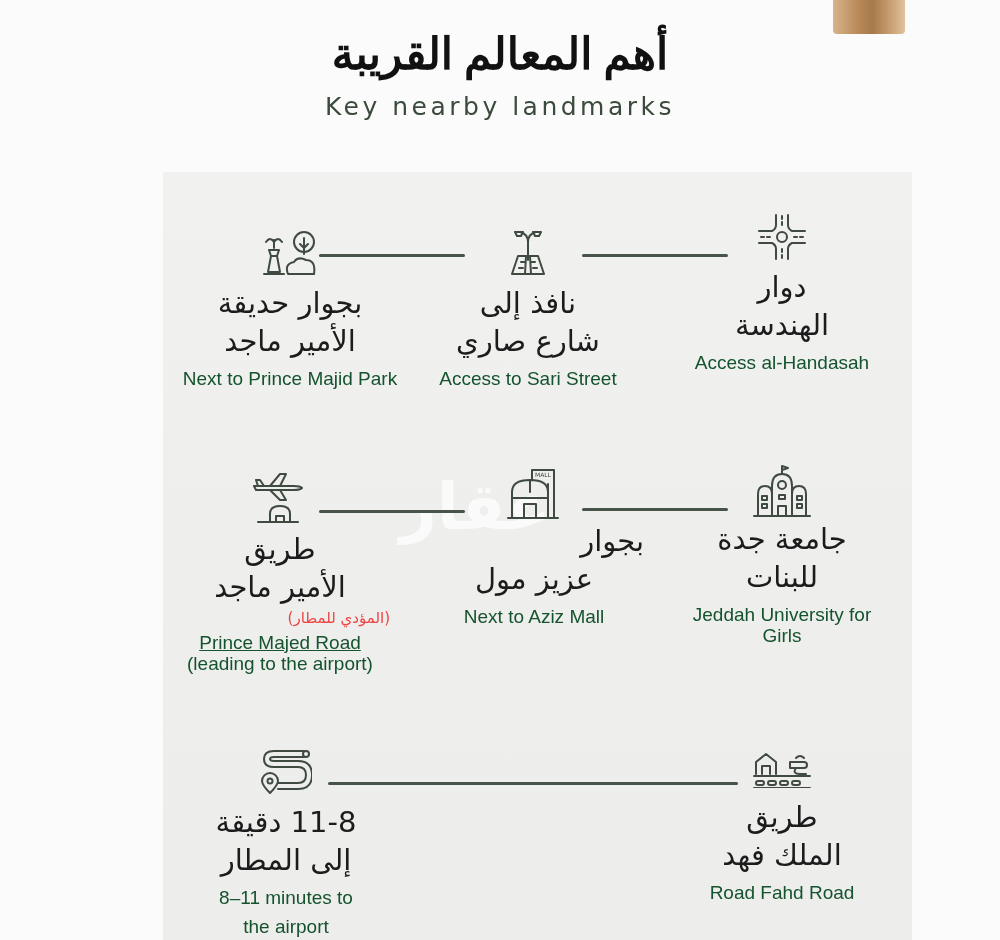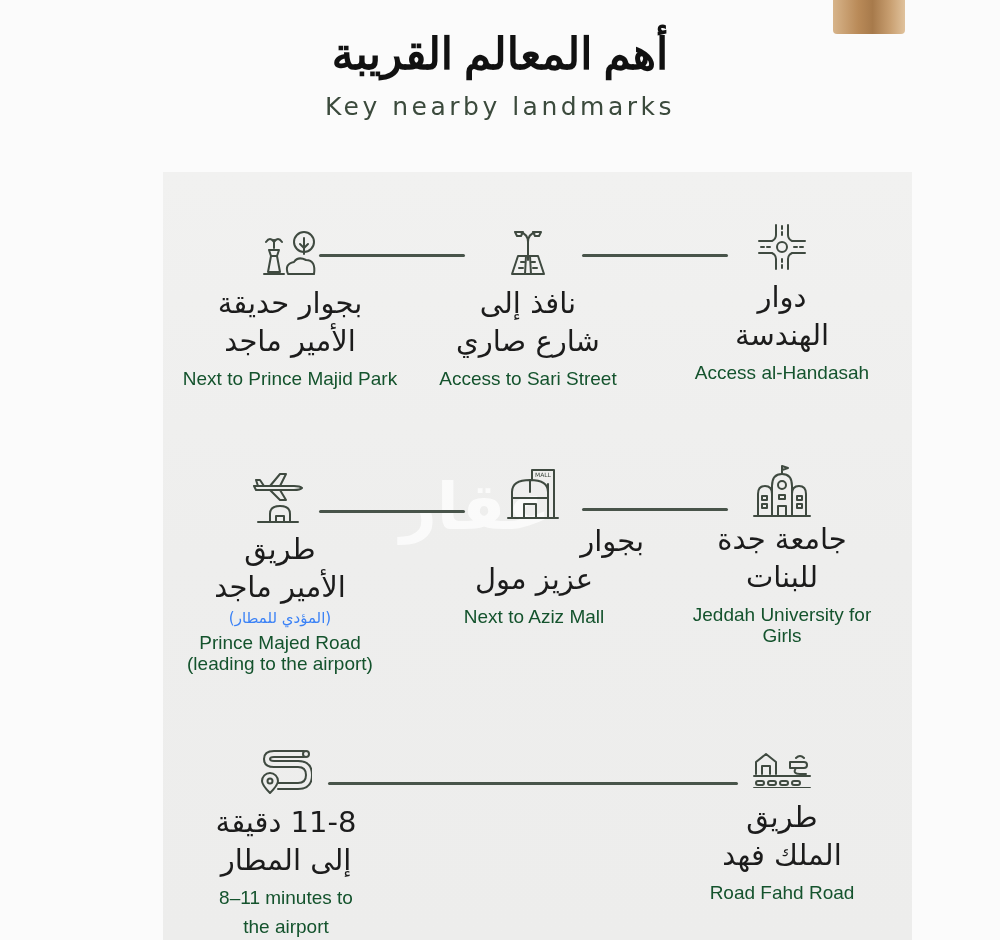--- a/index.html
+++ b/index.html
@@ -37,21 +37,21 @@
   }
   .item {
     position: absolute; width: 220px; text-align: center;
   }
   .icon { display: block; margin: 0 auto; }
   .ar {
     direction: rtl; font-size: 29px; line-height: 38px; color: #1c1c1c;
     font-family: "DejaVu Sans", sans-serif;
   }
   .ar-sub {
-    direction: rtl; font-size: 15px; line-height: 20px; color: #3b82f6; margin-top: 2px;
+    direction: rtl; font-size: 15px; line-height: 20px; color: #ef4444; margin-top: 2px; text-align: right;
   }
   .en {
     font-family: "Liberation Sans", sans-serif; font-size: 19px; line-height: 21px;
     color: #14532d; margin-top: 8px;
   }
   svg .s { fill: none; stroke: #3f4a40; stroke-width: 2; stroke-linecap: round; stroke-linejoin: round; }
 </style>
 </head>
 <body>
 
@@ -62,21 +62,21 @@
 
 <div class="panel"></div>
 <div class="watermark">عقار</div>
 
 <div class="connector" style="left:319px; top:254px; width:146px;"></div>
 <div class="connector" style="left:582px; top:254px; width:146px;"></div>
 <div class="connector" style="left:319px; top:510px; width:146px;"></div>
 <div class="connector" style="left:582px; top:508px; width:146px;"></div>
 <div class="connector" style="left:328px; top:782px; width:410px;"></div>
 
-<div class="item" style="left:672px; top:222px;">
+<div class="item" style="left:672px; top:212px;">
   <svg class="icon" width="50" height="50" viewBox="0 0 50 50">
     <circle class="s" cx="25" cy="25" r="5"></circle>
     <path class="s" d="M19 3 v10 q0 4 -4 6 h-13 M31 3 v10 q0 4 4 6 h13 M19 47 v-10 q0 -4 -4 -6 h-13 M31 47 v-10 q0 -4 4 -6 h13"></path>
     <path class="s" d="M25 4 v3 M25 10 v3 M25 37 v3 M25 43 v3 M4 25 h3 M10 25 h3 M37 25 h3 M43 25 h3"></path>
   </svg>
   <div class="ar" style="margin-top:6px;">دوار</div>
   <div class="ar">الهندسة</div>
   <div class="en">Access al-Handasah</div>
 </div>
 
@@ -135,21 +135,21 @@
 </div>
 
 <div class="item" style="left:170px; top:470px;">
   <svg class="icon" width="56" height="56" viewBox="0 0 56 56">
     <path class="s" d="M4 16 h38 q6 0 8 2 q-2 2 -8 2 h-38 l-2 -4 z M18 16 l10 -12 h6 l-6 12 M18 20 l10 10 h6 l-6 -10 M6 16 l-2 -6 h4 l4 6"></path>
     <path class="s" d="M18 52 v-8 q0 -8 10 -8 q10 0 10 8 v8 M24 52 v-6 h8 v6 M6 52 h40"></path>
   </svg>
   <div class="ar" style="margin-top:4px;">طريق</div>
   <div class="ar">الأمير ماجد</div>
   <div class="ar-sub">(المؤدي للمطار)</div>
-  <div class="en" style="margin-top:4px;">Prince Majed Road</div>
+  <div class="en" style="margin-top:4px;text-decoration:underline;">Prince Majed Road</div>
   <div class="en" style="margin-top:0;">(leading to the airport)</div>
 </div>
 
 <div class="item" style="left:672px; top:752px;">
   <svg class="icon" width="60" height="36" viewBox="0 0 60 36">
     <path class="s" d="M4 22 v-12 l10 -8 l10 8 v12 M10 22 v-8 h8 v8"></path>
     <path class="s" d="M38 10 h14 q3 0 3 3 q0 3 -3 3 h-14 z M44 6 q4 -4 8 0 M44 16 q-4 6 4 6 h6"></path>
     <path class="s" d="M2 24 h56"></path>
     <rect class="s" x="4" y="29" width="8" height="4" rx="2"></rect>
       <rect class="s" x="16" y="29" width="8" height="4" rx="2"></rect>

